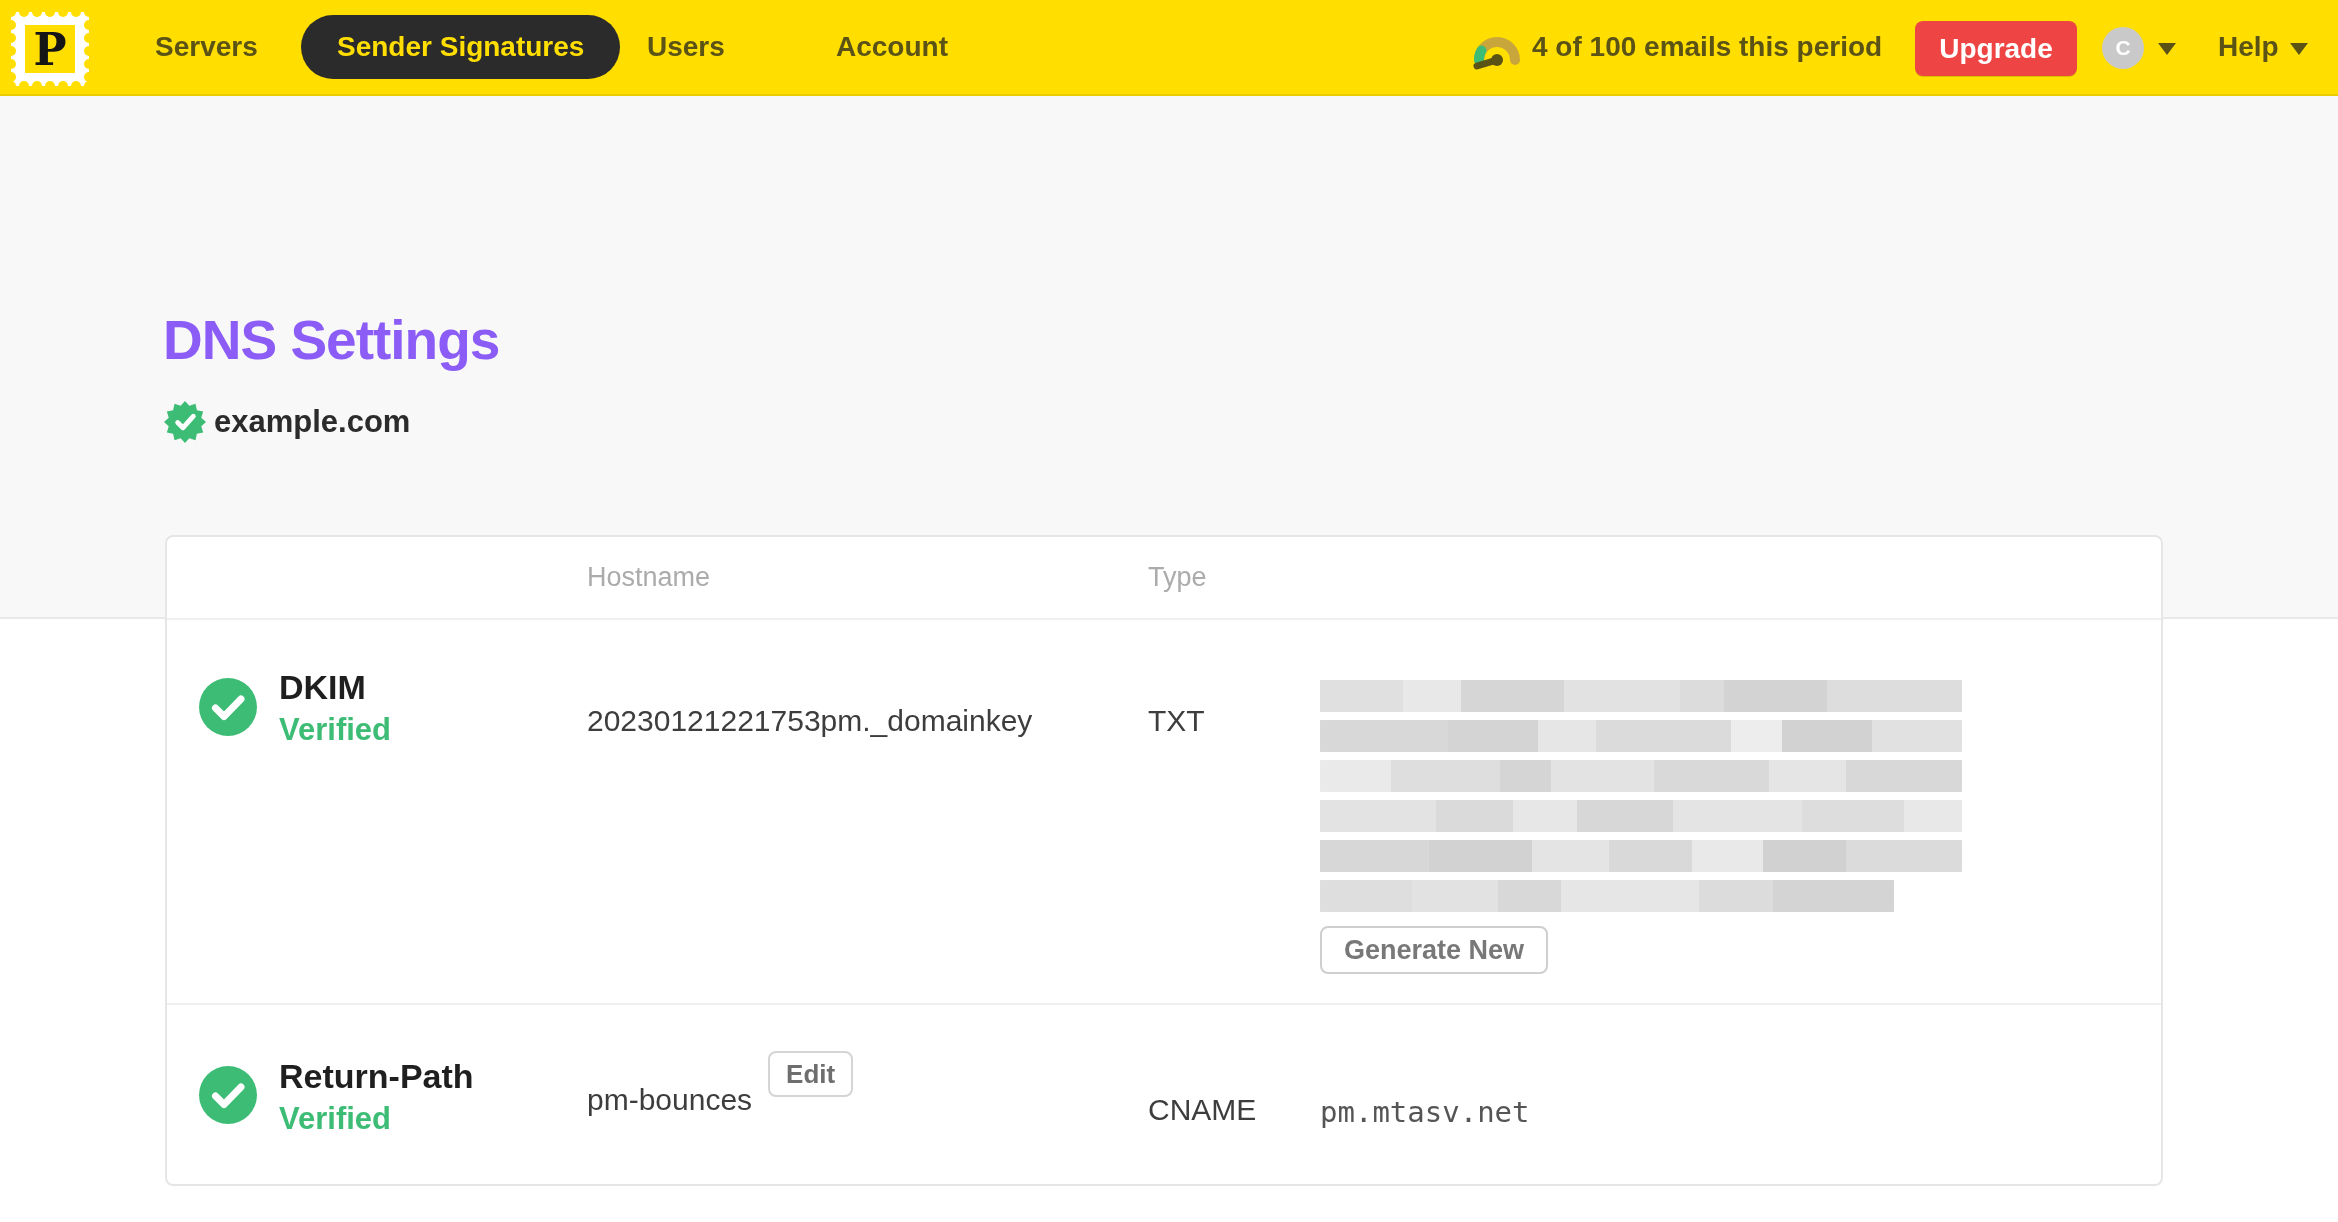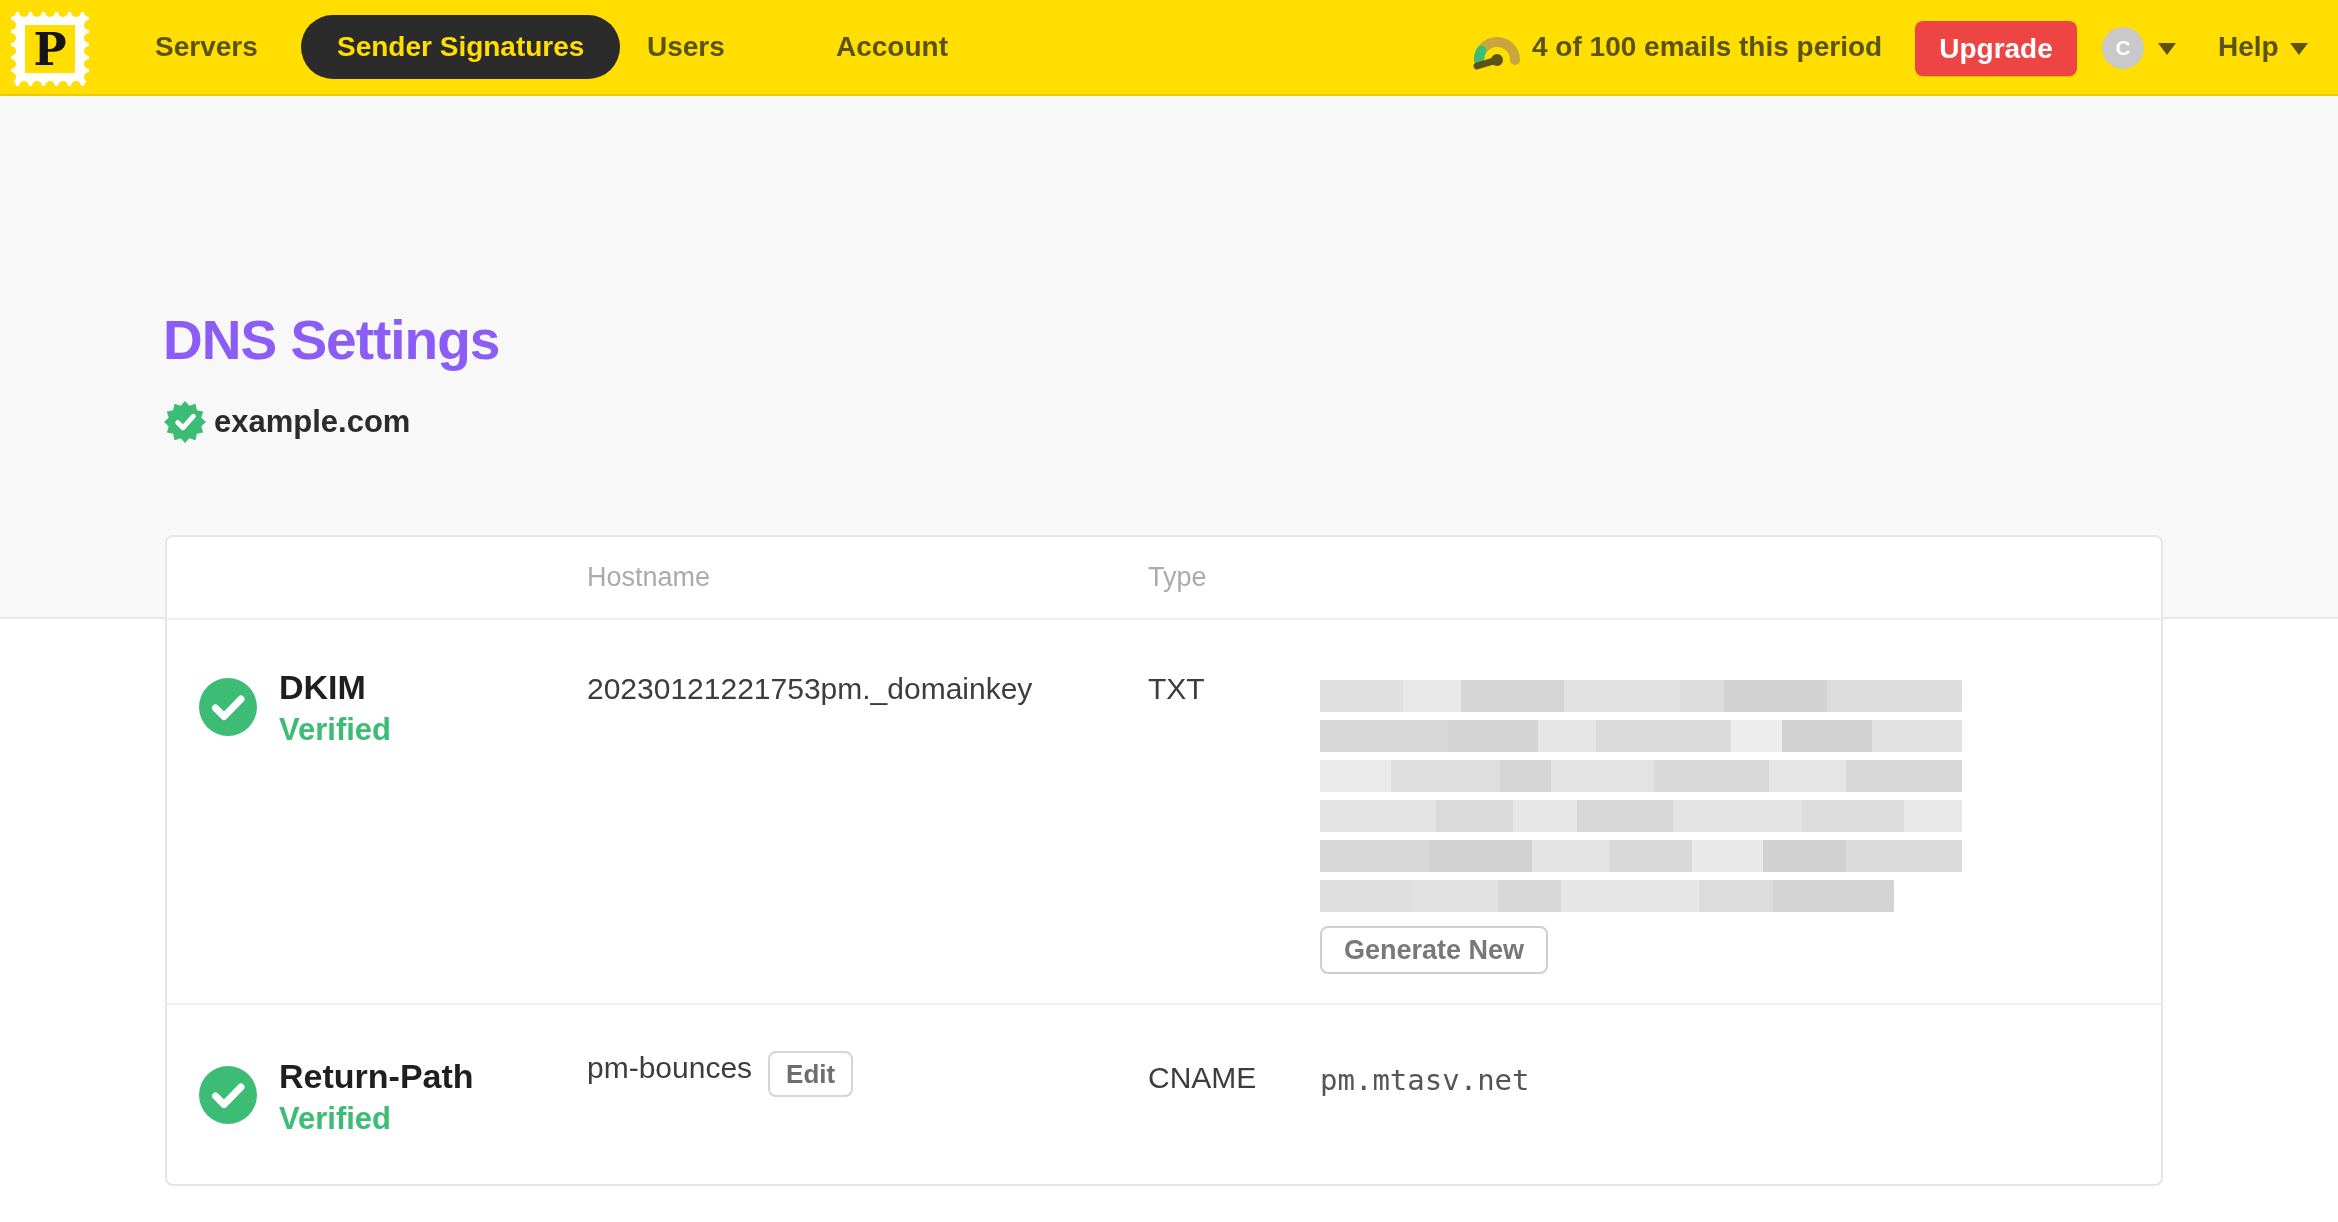--- a/index.html
+++ b/index.html
@@ -64,21 +64,21 @@
 
   .row-dkim { position:absolute; left:0; top:83px; width:1994px; height:385px;
     border-bottom:2px solid #F0F0F0; }
   .row-rp   { position:absolute; left:0; top:468px; width:1994px; height:179px; }
 
   .check { position:absolute; left:32px; width:58px; height:58px; }
   .rec-name { position:absolute; left:112px; font-size:34px; font-weight:bold; color:#1F1F1F;
     white-space:nowrap; }
   .rec-status { position:absolute; left:112px; font-size:31px; font-weight:bold; color:#3DBC75;
     white-space:nowrap; }
-  .cell-text { position:absolute; font-size:30px; color:#3D3D3D; white-space:nowrap; }
+  .cell-text { position:absolute; font-size:30px; color:#3D3D3D; white-space:nowrap;margin-top:32px; }
   .mono { font-family:"DejaVu Sans Mono","Liberation Mono",monospace; font-size:29px; color:#555; }
 
   .hostcell { position:absolute; left:420px; top:46px; display:flex; gap:16px; }
   .edit-btn { height:46px; padding:0 16px; background:#fff; border:2px solid #D5D5D5;
     border-radius:8px; font-family:inherit; font-size:26px; font-weight:bold; color:#6E6E6E;
     cursor:pointer; }
 
   .redacted { position:absolute; left:1153px; top:60px; width:642px; }
   .bar { height:32px; margin-bottom:8px; border-radius:1px; }
   .bar:nth-child(1){ background:linear-gradient(90deg,#E0E0E0 0 13%,#E8E8E8 13% 22%,#D6D6D6 22% 38%,#E2E2E2 38% 56%,#DCDCDC 56% 63%,#D3D3D3 63% 79%,#DDDDDD 79% 100%); }

